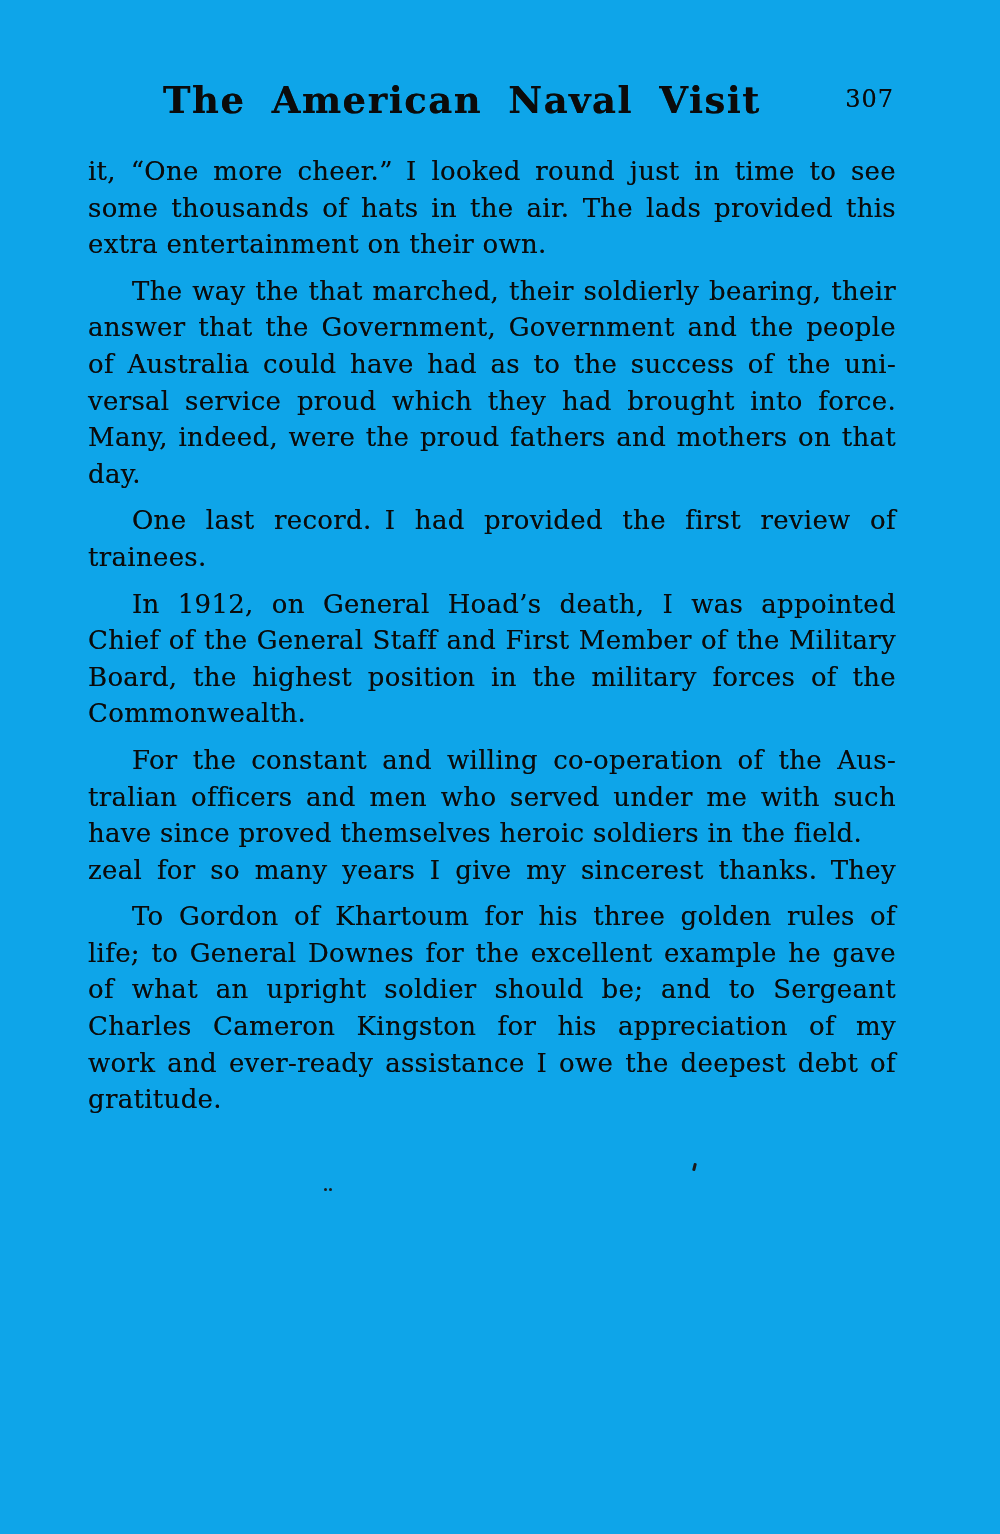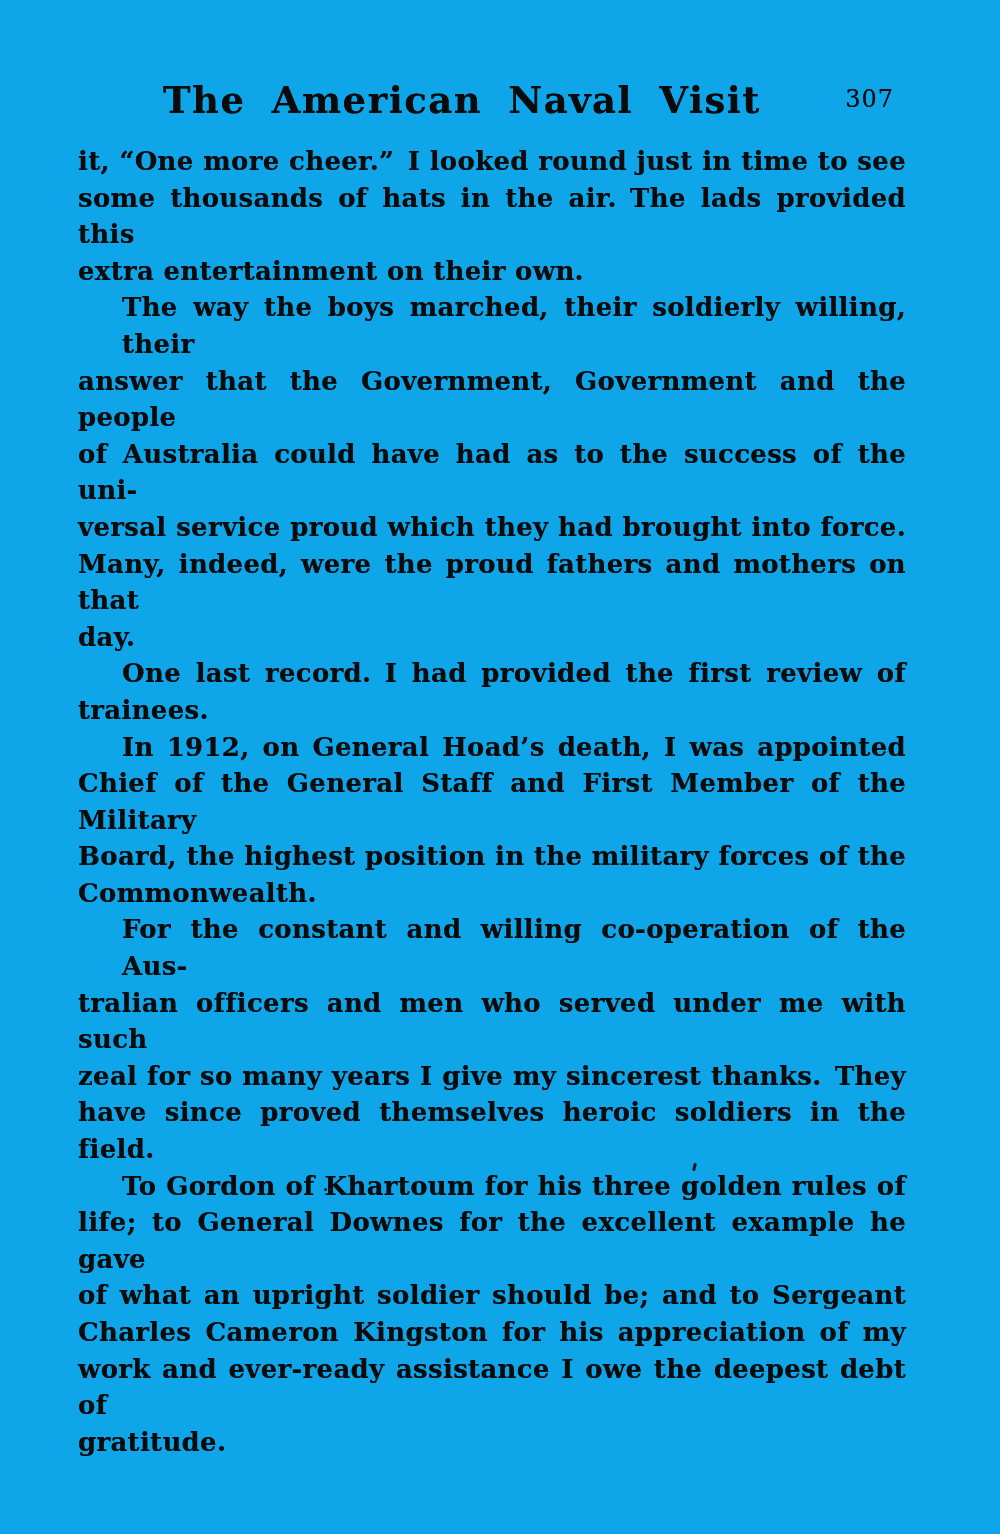--- a/index.html
+++ b/index.html
@@ -44,21 +44,21 @@
     font-weight: 400;
     letter-spacing: 1px;
     text-shadow: 0 0 0.4px rgba(0,0,0,0.6);
   }
   .text-column {
     position: absolute;
     top: 143px;
     left: 78px;
     width: 828px;
   }
-  .paragraph { margin: 0; font-weight: bold; }
+  .paragraph { margin: 10px; }
   .line {
     font-size: 26px;
     line-height: 36.6px;
     letter-spacing: 0.3px;
     text-align: justify;
     text-align-last: justify;
     white-space: normal;
     text-shadow: 0 0 0.45px rgba(0,0,0,0.55);
   }
   .line.indent { padding-left: 44px; }
@@ -96,21 +96,21 @@
 
   <div class="text-column">
 
     <div class="paragraph">
       <div class="line">it, “One more cheer.” I looked round just in time to see</div>
       <div class="line">some thousands of hats in the air. The lads provided this</div>
       <div class="line last">extra entertainment on their own.</div>
     </div>
 
     <div class="paragraph">
-      <div class="line indent">The way the boys marched, their soldierly willing, their</div>
+      <div class="line indent">The way the that marched, their soldierly bearing, their</div>
       <div class="line">answer that the Government, Government and the people</div>
       <div class="line">of Australia could have had as to the success of the uni-</div>
       <div class="line">versal service proud which they had brought into force.</div>
       <div class="line">Many, indeed, were the proud fathers and mothers on that</div>
       <div class="line last">day.</div>
     </div>
 
     <div class="paragraph">
       <div class="line indent">One last record. I had provided the first review of</div>
       <div class="line last">trainees.</div>
@@ -119,22 +119,22 @@
     <div class="paragraph">
       <div class="line indent">In 1912, on General Hoad’s death, I was appointed</div>
       <div class="line">Chief of the General Staff and First Member of the Military</div>
       <div class="line">Board, the highest position in the military forces of the</div>
       <div class="line last">Commonwealth.</div>
     </div>
 
     <div class="paragraph">
       <div class="line indent">For the constant and willing co-operation of the Aus-</div>
       <div class="line">tralian officers and men who served under me with such</div>
+      <div class="line last">have since proved themselves heroic soldiers in the field.</div>
       <div class="line">zeal for so many years I give my sincerest thanks. They</div>
-      <div class="line last">have since proved themselves heroic soldiers in the field.</div>
     </div>
 
     <div class="paragraph">
       <div class="line indent">To Gordon of Khartoum for his three golden rules of</div>
       <div class="line">life; to General Downes for the excellent example he gave</div>
       <div class="line">of what an upright soldier should be; and to Sergeant</div>
       <div class="line">Charles Cameron Kingston for his appreciation of my</div>
       <div class="line">work and ever-ready assistance I owe the deepest debt of</div>
       <div class="line last">gratitude.</div>
     </div>

